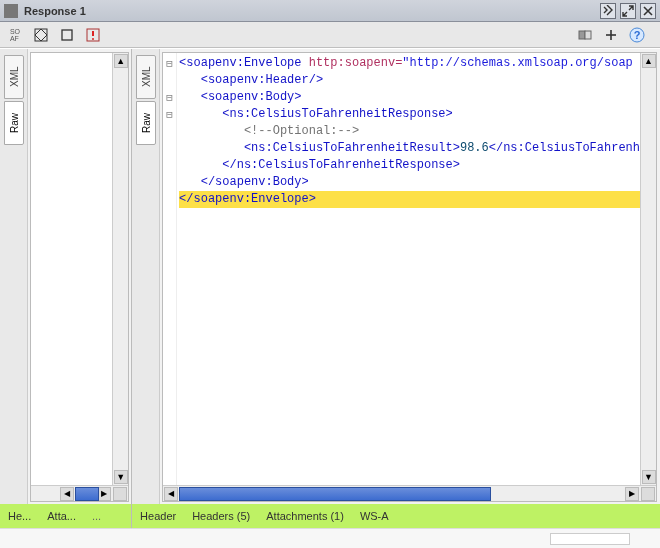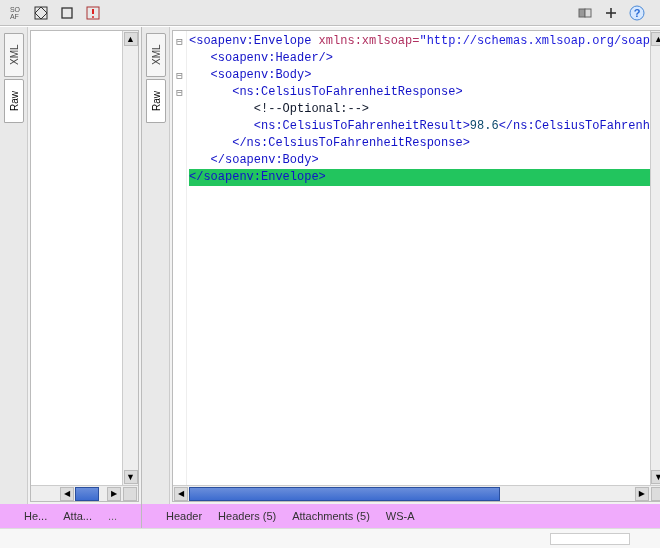--- a/index.html
+++ b/index.html
@@ -21,44 +21,63 @@
   .vtab.sel { background: #fff; color: #000; }
   .area-row { flex: 1; display: flex; min-height: 0; }
   .editor-wrap { flex: 1; display: flex; flex-direction: column; background: #fff; border: 1px solid #bbb; margin: 3px 3px 2px 2px; }
   .editor { flex: 1; display: flex; overflow: hidden; }
   .gutter { width: 14px; background: #fff; border-right: 1px solid #eee; padding-top: 2px; font-family: monospace; font-size: 11px; color: #888; }
   .gutter div { height: 17px; line-height: 17px; text-align: center; }
   .code { flex: 1; font-family: "Courier New", monospace; font-size: 12px; line-height: 17px; padding: 2px 0 0 2px; white-space: pre; overflow: hidden; color: #000; }
   .code .tag { color: #1212c8; }
   .code .attn { color: #b03060; }
   .code .attv { color: #1a1adb; }
-  .code .cmt { color: #0f172a; }
+  .code .cmt { color: #737373; }
   .code .txt { color: #0c4a6e; }
-  .code .hl { background: #22c55e; display: inline-block; width: 100%; }
+  .code .hl { background: #fde047; display: inline-block; width: 100%; }
   .vscroll { width: 16px; background: #eee; border-left: 1px solid #ccc; display: flex; flex-direction: column; align-items: center; }
   .vscroll .arr { width: 14px; height: 14px; background: #dcdcdc; border: 1px solid #bbb; margin: 1px 0; font-size: 9px; display: flex; align-items: center; justify-content: center; cursor: pointer; }
   .vscroll .track { flex: 1; }
   .hscroll { height: 16px; background: #eee; border-top: 1px solid #ccc; display: flex; align-items: center; }
   .hscroll .arr { width: 14px; height: 14px; background: #dcdcdc; border: 1px solid #bbb; margin: 0 1px; font-size: 8px; display: flex; align-items: center; justify-content: center; cursor: pointer; }
   .hscroll .track { flex: 1; height: 14px; background: #eee; position: relative; }
   .hscroll .thumb { position: absolute; top: 0; height: 14px; background: linear-gradient(#6a8edb,#3d6ccf); border: 1px solid #2a4f9e; }
   .corner { width: 14px; height: 14px; border: 1px solid #bbb; background: #dcdcdc; margin: 0 1px; cursor: pointer; }
-  .bottom-tabs { height: 24px; background: #f0abfc; display: flex; align-items: center; padding: 0 24px; font-size: 11px; color: #333; }
+  .bottom-tabs { height: 24px; background: #bef264; display: flex; align-items: center; padding: 0 8px; font-size: 11px; color: #333; }
   .bottom-tabs .btab { margin-right: 16px; cursor: pointer; }
   .bottom-tabs .ell { color: #666; }
   .statusbar { height: 20px; background: #f7f7f7; border-top: 1px solid #ddd; display: flex; justify-content: flex-end; align-items: center; padding-right: 30px; }
   .statusbar .well { width: 80px; height: 12px; border: 1px solid #ccc; background: #fff; }
   .left-blank { flex: 1; background: #fff; border: 1px solid #bbb; margin: 3px 2px 2px 2px; display: flex; flex-direction: column; }
   .left-blank .body { flex: 1; }
   svg { display: block; }
 </style>
 </head>
 <body>
 
 <div class="window">
+  <div class="titlebar">
+    <span class="app-ico"></span>
+    <span class="title">Response 1</span>
+    <span class="tctrl">
+      <svg width="12" height="12">
+          <path d="M2 8 L5 5 L2 2 M5 10 L10 5 L5 0" stroke="#333" stroke-width="1.4" fill="none"></path>
+        </svg>
+    </span>
+    <span class="tctrl">
+      <svg width="12" height="12">
+          <path d="M1 11 L5 7 M1 7 L1 11 L5 11 M11 1 L7 5 M7 1 L11 1 L11 5" stroke="#333" stroke-width="1.4" fill="none"></path>
+        </svg>
+    </span>
+    <span class="tctrl">
+      <svg width="12" height="12">
+          <path d="M2 2 L10 10 M10 2 L2 10" stroke="#333" stroke-width="1.6" fill="none"></path>
+        </svg>
+    </span>
+  </div>
 
   <div class="toolbar">
     <span class="tbtn" style="font-size:7px;line-height:7px;text-align:left;white-space:pre;">SO
 AF</span>
     <span class="tbtn">
       <svg width="14" height="14">
           <rect x="1" y="1" width="12" height="12" fill="none" stroke="#333"></rect>
           <path d="M7 1 L13 7 L7 13 L1 7 Z" fill="none" stroke="#333"></path>
         </svg>
     </span>
@@ -142,21 +161,21 @@
               <div>⊟</div>
               <div></div>
               <div>⊟</div>
               <div>⊟</div>
               <div></div>
               <div></div>
               <div></div>
               <div></div>
               <div></div>
             </div>
-            <div class="code"><span class="tag">&lt;soapenv:Envelope</span><span class="attn"> xmlns:xmlsoap=</span><span class="attv">"http://schemas.xmlsoap.org/soap</span>
+            <div class="code"><span class="tag">&lt;soapenv:Envelope</span><span class="attn"> http:soapenv=</span><span class="attv">"http://schemas.xmlsoap.org/soap</span>
 <span class="tag">   &lt;soapenv:Header/&gt;</span>
 <span class="tag">   &lt;soapenv:Body&gt;</span>
 <span class="tag">      &lt;ns:CelsiusToFahrenheitResponse&gt;</span>
 <span class="cmt">         &lt;!--Optional:--&gt;</span>
 <span class="tag">         &lt;ns:CelsiusToFahrenheitResult&gt;</span><span class="txt">98.6</span><span class="tag">&lt;/ns:CelsiusToFahrenh</span>
 <span class="tag">      &lt;/ns:CelsiusToFahrenheitResponse&gt;</span>
 <span class="tag">   &lt;/soapenv:Body&gt;</span>
 <span class="hl"><span class="tag">&lt;/soapenv:Envelope&gt;</span></span></div>
             <div class="vscroll">
               <div class="arr">▲</div>
@@ -170,21 +189,21 @@
                 <div class="thumb" style="left:0;width:70%"></div>
               </div>
             <div class="arr">▶</div>
             <div class="corner"></div>
           </div>
         </div>
       </div>
       <div class="bottom-tabs">
         <span class="btab">Header</span>
         <span class="btab">Headers (5)</span>
-        <span class="btab">Attachments (5)</span>
+        <span class="btab">Attachments (1)</span>
         <span class="btab">WS-A</span>
       </div>
     </div>
   </div>
 
   <div class="statusbar">
     <div class="well"></div>
   </div>
 </div>
 

